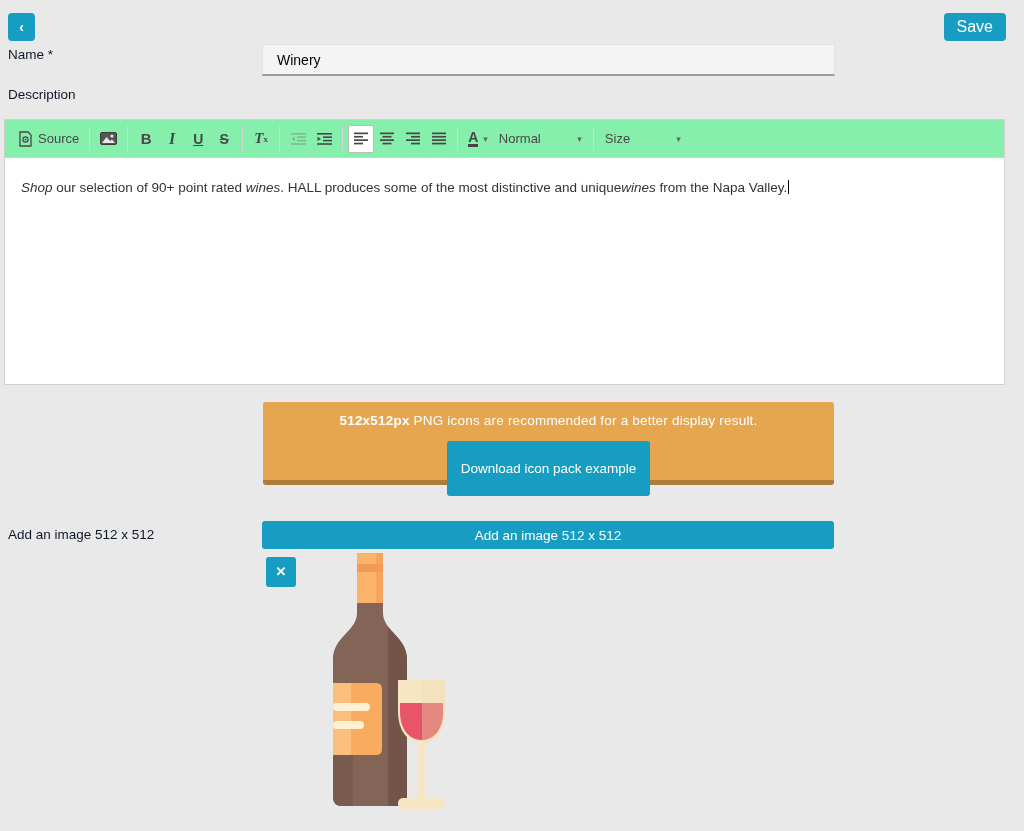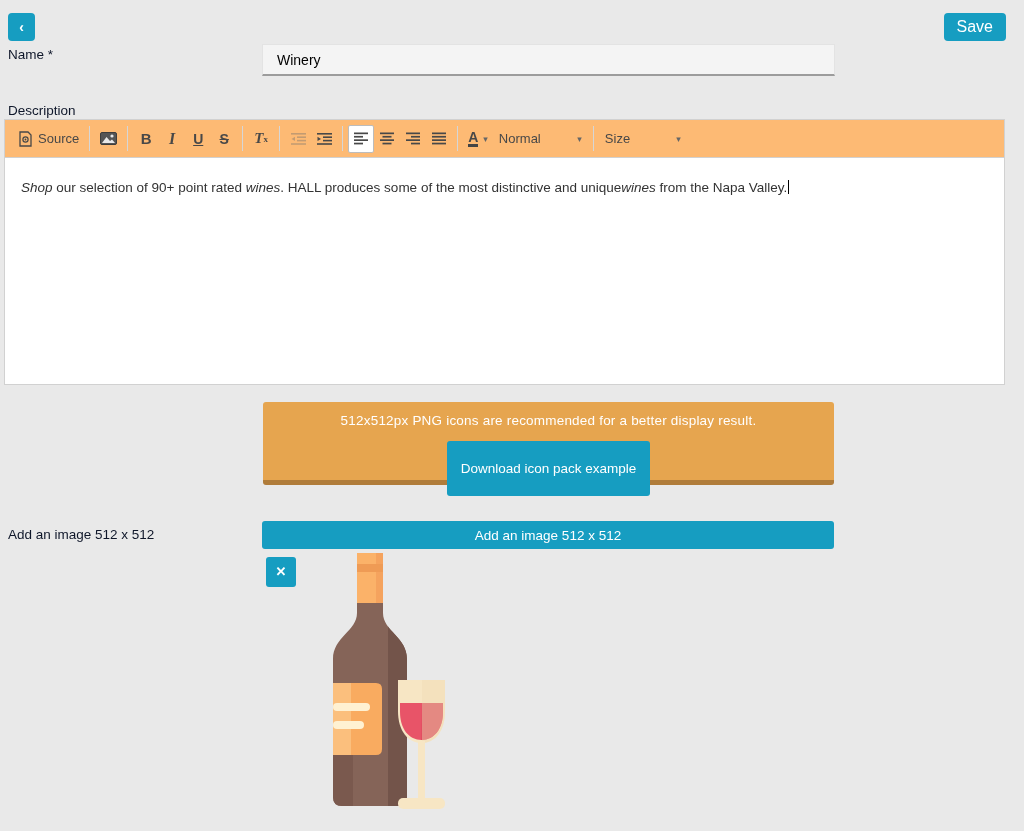--- a/index.html
+++ b/index.html
@@ -28,28 +28,28 @@
   .field-label {
     position:absolute; left:8px; font-size:13.5px; color:#0f172a;
   }
   #name-label { top:47px; }
   #name-input {
     position:absolute; left:262px; top:44px; width:573px; height:32px;
     background:#f4f4f4; border:1px solid #e3e3e3; border-bottom:2px solid #9c9c9c;
     padding:0 14px; font-size:14px; color:#000000;
     font-family:"Liberation Sans", sans-serif; outline:none;
   }
-  #description-label { top:103px; }
+  #description-label { top:87px; }
   
   #editor {
     position:absolute; left:4px; top:119px; width:1001px; height:266px;
     border:1px solid #d1d1d1; background:#fff; display:flex; flex-direction:column;
   }
   #editor-toolbar {
-    height:38px; background:#fdba74; border-bottom:1px solid #d1d1d1;
+    height:38px; background:#86efac; border-bottom:1px solid #d1d1d1;
     display:flex; align-items:center; padding:0 8px; flex:0 0 auto;
   }
   .tb-sep { width:1px; height:25px; background:#d6d6d6; margin:0 5px; }
   .tb-btn {
     min-width:26px; height:28px; display:flex; align-items:center; justify-content:center;
     padding:0 4px; border:1px solid transparent; border-radius:2px;
     background:transparent; cursor:pointer; color:#484848; font-size:13px;
     font-family:"Liberation Sans", sans-serif;
   }
   .tb-btn.active { background:#fff; border-color:#bcbcbc; }
@@ -87,21 +87,21 @@
     border-left:11px solid transparent; border-bottom:11px solid #b5b5b5;
     cursor:se-resize;
   }
   
   #banner {
     position:absolute; left:263px; top:402px; width:571px; height:83px;
     background:#e6a54f; border-bottom:5px solid #b07c3a; border-radius:3px;
     text-align:center; padding-top:11px;
   }
   #banner-text { color:#fff; font-size:13.5px; letter-spacing:.2px; }
-  #banner-text b { font-weight:normal;margin-top:33px; }
+  #banner-text b { font-weight:bold;margin-top:33px; }
   #download-btn {
     display:inline-block; margin-top:13px; padding:20px 14px; font-size:13.5px;
     border-radius:3px;
   }
   
   #image-label { top:527px; }
   #add-image-btn {
     position:absolute; left:262px; top:521px; width:572px; height:28px;
     border-radius:3px; font-size:13.5px;
   }

